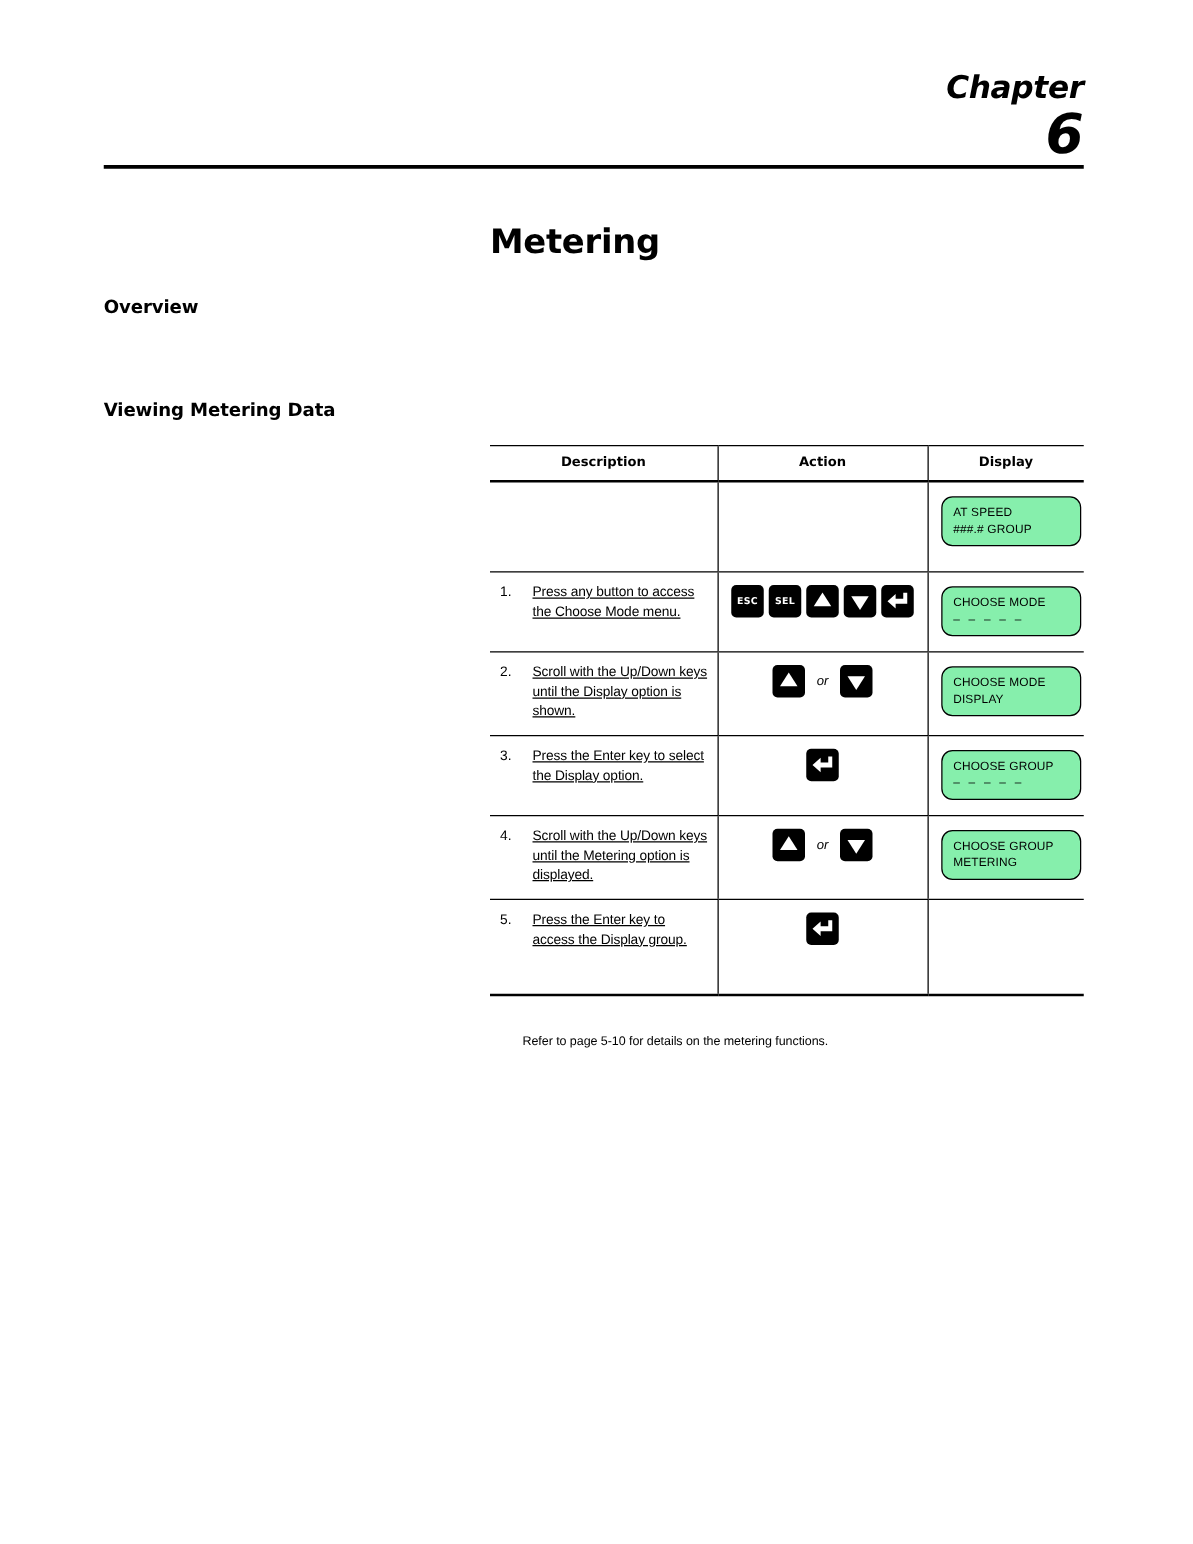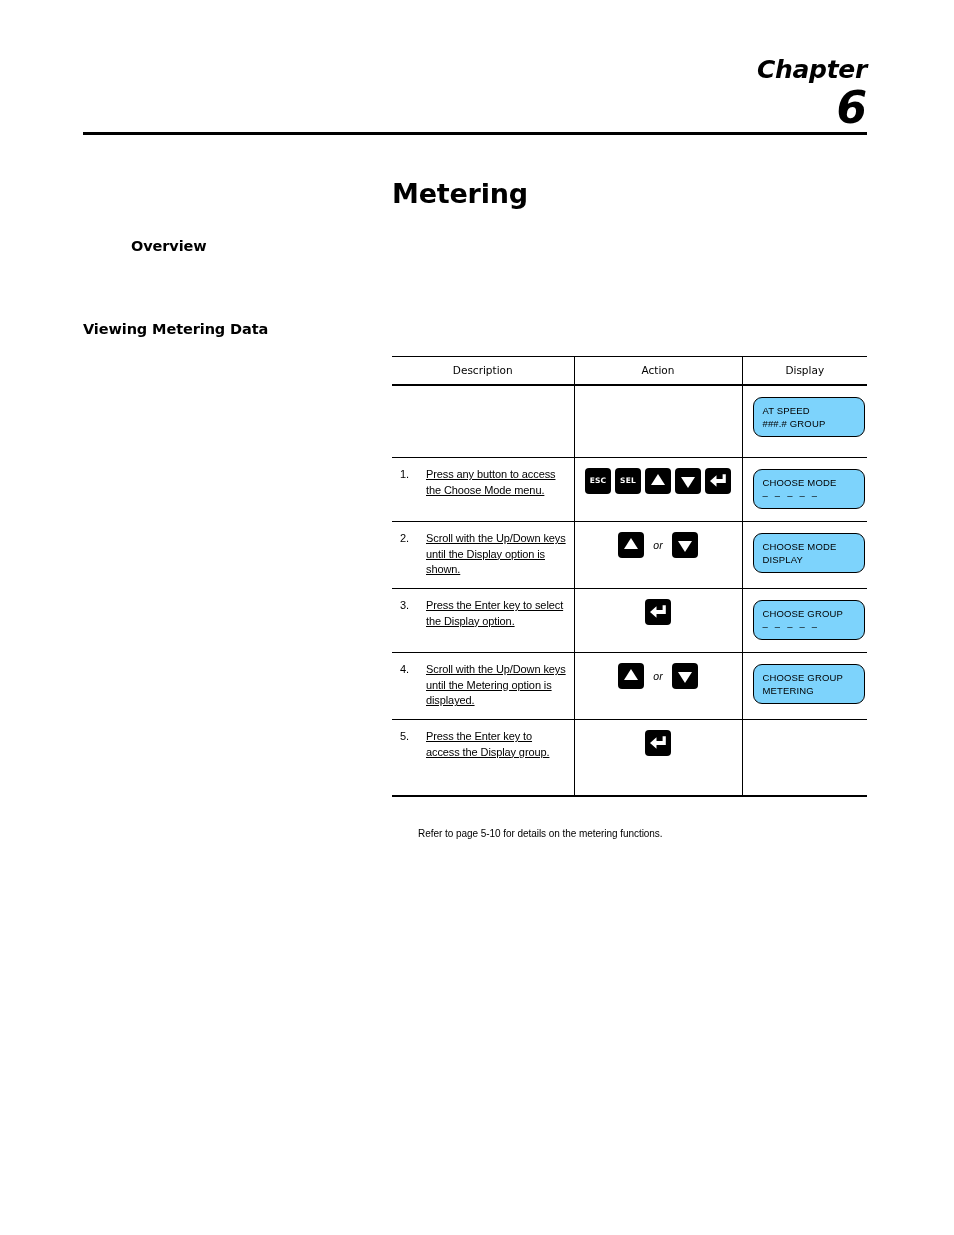--- a/index.html
+++ b/index.html
@@ -69,21 +69,21 @@
   
   .side-heading {
     position: absolute;
     left: 83px;
     font-family: "DejaVu Sans", sans-serif;
     font-weight: bold;
     font-size: 14.5px;
     letter-spacing: -0.1px;
     white-space: nowrap;
   }
-  #heading-overview { top: 238px; margin-left: 48px; }
+  #heading-overview { top: 238px; }
   #heading-viewing  { top: 321px; }
 
   .section-body {
     position: absolute;
     left: 392px;
     width: 470px;
     font-size: 11px;
     line-height: 1.45;
   }
   #overview-body { top: 238px; }
@@ -96,21 +96,21 @@
     width: 475px;
     border-collapse: collapse;
     table-layout: fixed;
   }
   .metering-table col.c-desc    { width: 182px; }
   .metering-table col.c-action  { width: 168px; }
   .metering-table col.c-display { width: 125px; }
 
   .metering-table th {
     font-family: "DejaVu Sans", sans-serif;
-    font-weight: normal;
+    font-weight: bold;
     font-size: 10.5px;
     text-align: center;
     padding: 7px 4px 8px 4px;
     border-top: 1.6px solid #000;
     border-bottom: 2.2px solid #000;
     border-left: 1px solid #000;
   }
   .metering-table th:first-child { border-left: none; }
 
   .metering-table td {
@@ -188,21 +188,21 @@
   .display-cell {
     padding: 11px 6px 12px 10px;
   }
   .lcd {
     width: 112px;
     min-height: 40px;
     border: 1.2px solid #000;
     border-radius: 9px;
     box-sizing: border-box;
     padding: 6px 0 6px 9px;
-    background: #7dd3fc;
+    background: #86efac;
   }
   .lcd-line {
     font-family: "Liberation Sans", sans-serif;
     font-size: 9.5px;
     line-height: 1.38;
     letter-spacing: 0.15px;
     white-space: pre;
     min-height: 13px;
   }
   .lcd-line.dashes {

